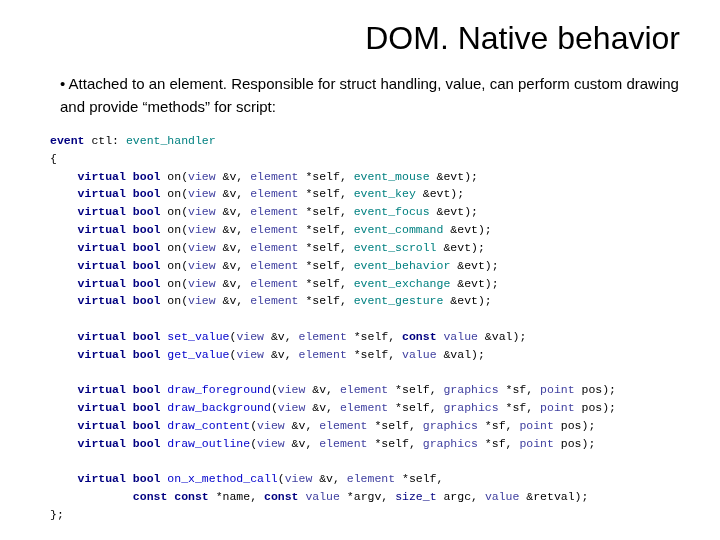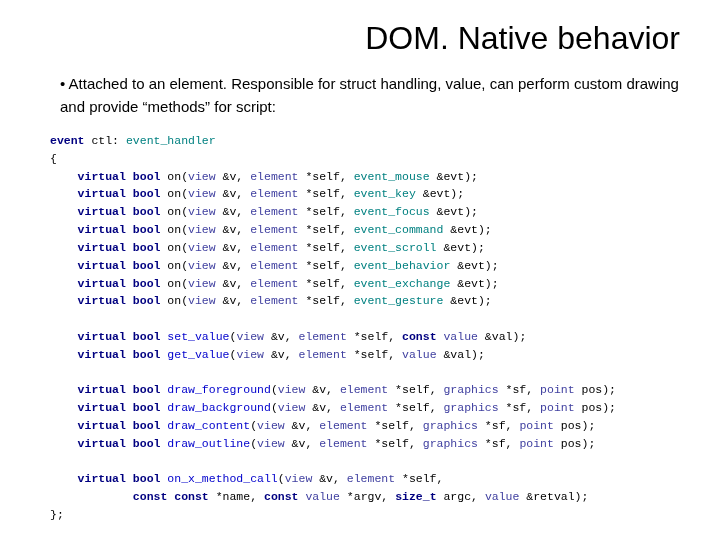--- a/index.html
+++ b/index.html
@@ -63,14 +63,14 @@
 
     <span style="color:#000080;font-weight:bold">virtual</span> <span style="color:#000080;font-weight:bold">bool</span> <span style="color:#0000cc">set_value</span>(<span style="color:#4040a0">view</span> &amp;v, <span style="color:#4040a0">element</span> *self, <span style="color:#000080;font-weight:bold">const</span> <span style="color:#4040a0">value</span> &amp;val);
     <span style="color:#000080;font-weight:bold">virtual</span> <span style="color:#000080;font-weight:bold">bool</span> <span style="color:#0000cc">get_value</span>(<span style="color:#4040a0">view</span> &amp;v, <span style="color:#4040a0">element</span> *self, <span style="color:#4040a0">value</span> &amp;val);
 
     <span style="color:#000080;font-weight:bold">virtual</span> <span style="color:#000080;font-weight:bold">bool</span> <span style="color:#0000cc">draw_foreground</span>(<span style="color:#4040a0">view</span> &amp;v, <span style="color:#4040a0">element</span> *self, <span style="color:#4040a0">graphics</span> *sf, <span style="color:#4040a0">point</span> pos);
     <span style="color:#000080;font-weight:bold">virtual</span> <span style="color:#000080;font-weight:bold">bool</span> <span style="color:#0000cc">draw_background</span>(<span style="color:#4040a0">view</span> &amp;v, <span style="color:#4040a0">element</span> *self, <span style="color:#4040a0">graphics</span> *sf, <span style="color:#4040a0">point</span> pos);
     <span style="color:#000080;font-weight:bold">virtual</span> <span style="color:#000080;font-weight:bold">bool</span> <span style="color:#0000cc">draw_content</span>(<span style="color:#4040a0">view</span> &amp;v, <span style="color:#4040a0">element</span> *self, <span style="color:#4040a0">graphics</span> *sf, <span style="color:#4040a0">point</span> pos);
     <span style="color:#000080;font-weight:bold">virtual</span> <span style="color:#000080;font-weight:bold">bool</span> <span style="color:#0000cc">draw_outline</span>(<span style="color:#4040a0">view</span> &amp;v, <span style="color:#4040a0">element</span> *self, <span style="color:#4040a0">graphics</span> *sf, <span style="color:#4040a0">point</span> pos);
 
     <span style="color:#000080;font-weight:bold">virtual</span> <span style="color:#000080;font-weight:bold">bool</span> <span style="color:#0000cc">on_x_method_call</span>(<span style="color:#4040a0">view</span> &amp;v, <span style="color:#4040a0">element</span> *self,
-            <span style="color:#000080;font-weight:bold">const</span> <span style="color:#000080;font-weight:bold">const</span> *name, <span style="color:#000080;font-weight:bold">const</span> <span style="color:#4040a0">value</span> *argv, <span style="color:#000080;font-weight:bold">size_t</span> argc, <span style="color:#4040a0">value</span> &amp;retval);
+            <span style="color:#000080;font-weight:bold">const</span> <span style="color:#000080;font-weight:bold">const</span> *name, <span style="color:#000080;font-weight:bold">const</span> <span style="color:#4040a0">value</span> *argv, <span style="color:#000080;font-weight:normal">size_t</span> argc, <span style="color:#4040a0">value</span> &amp;retval);
 };</div>
 
 </body></html>

